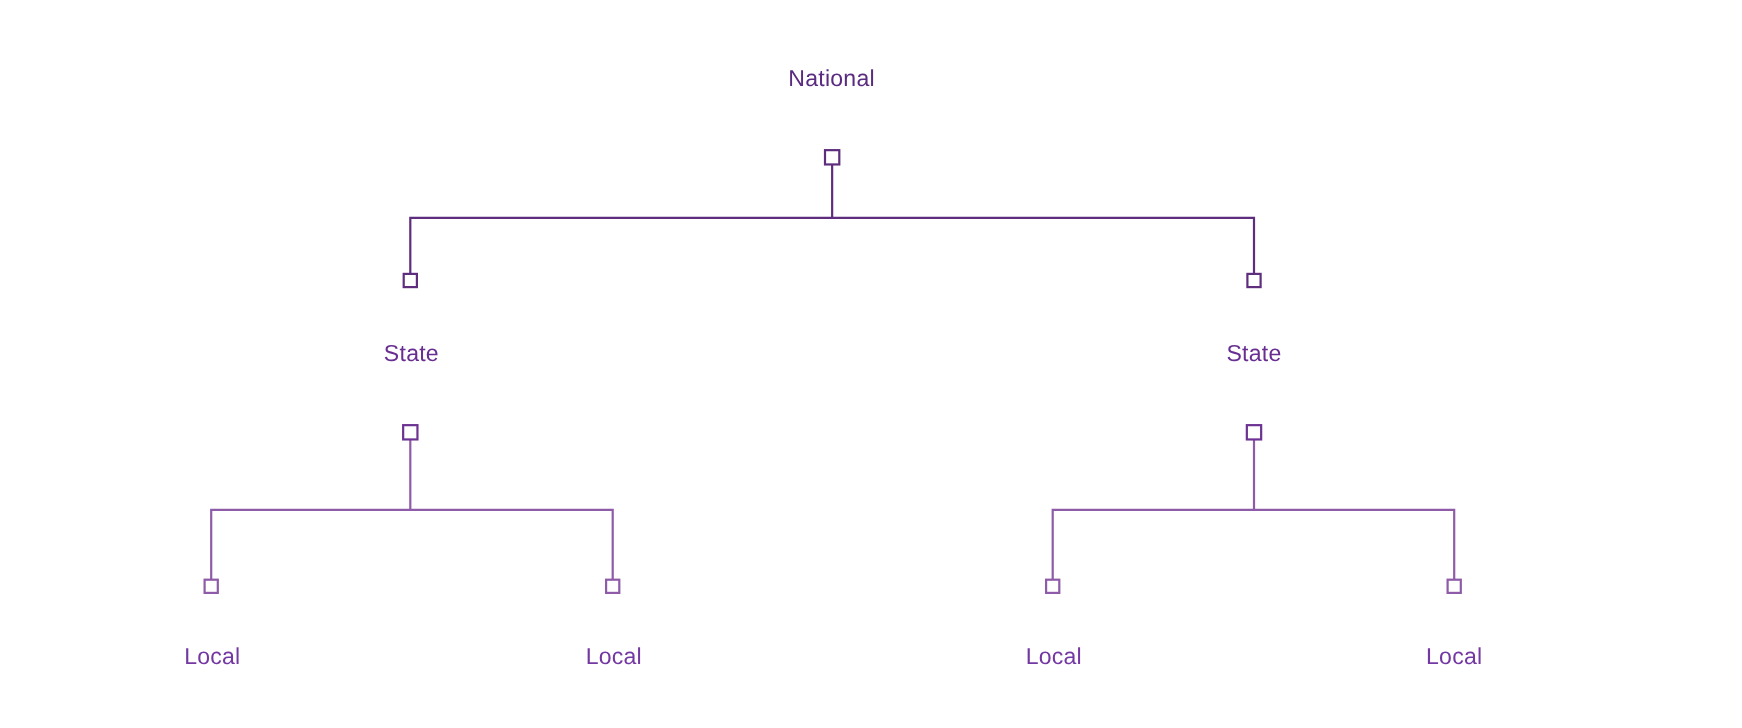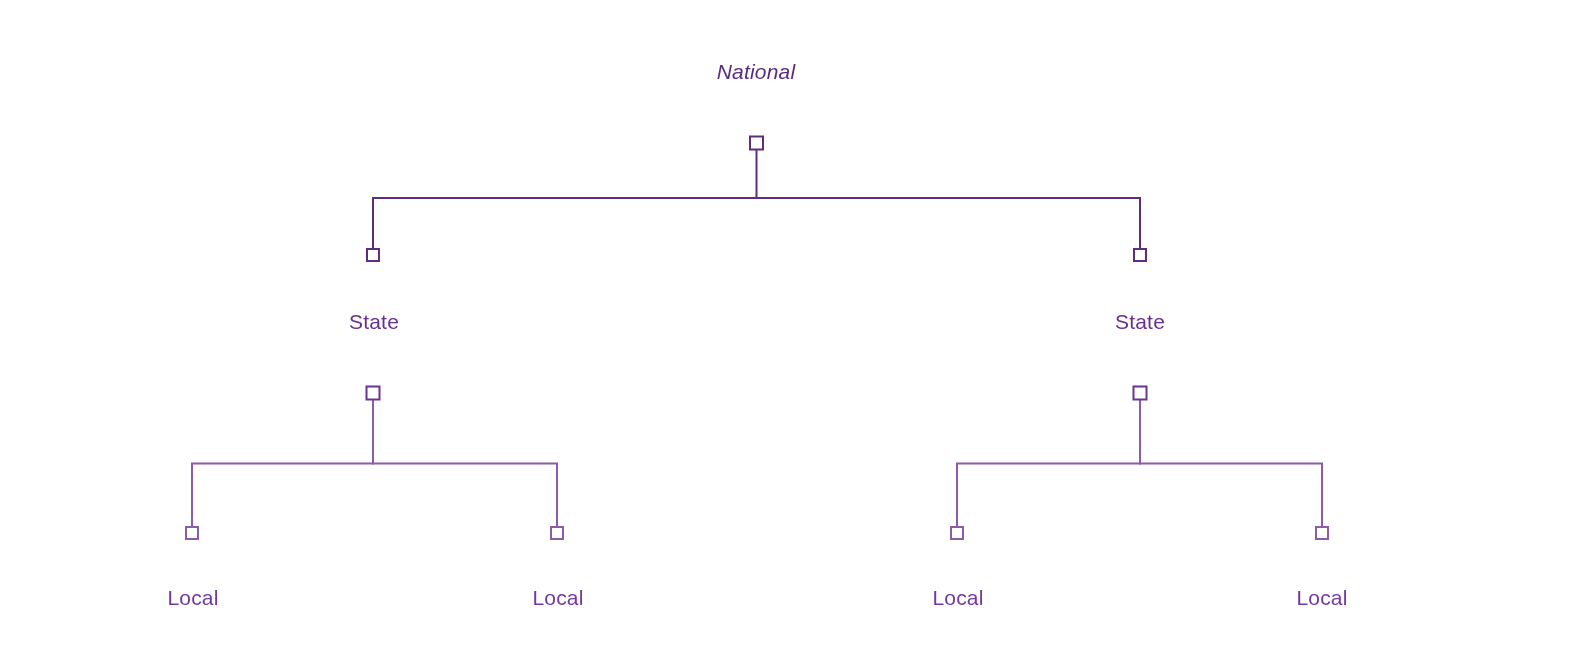--- a/index.html
+++ b/index.html
@@ -34,21 +34,21 @@
   }
   .node-label {
     position: absolute;
     transform: translateX(-50%);
     font-size: 21px;
     font-weight: 500;
     line-height: 26px;
     white-space: nowrap;
     letter-spacing: 0.2px;
   }
-  .lbl-national { left: 756px; top: 59px; font-style: italic; }
+  .lbl-national { left: 756px; top: 59px; }
   .lbl-state-left { left: 374px; top: 309px; }
   .lbl-state-right { left: 1140px; top: 309px; }
   .lbl-local-1 { left: 193px; top: 585px; }
   .lbl-local-2 { left: 558px; top: 585px; }
   .lbl-local-3 { left: 958px; top: 585px; }
   .lbl-local-4 { left: 1322px; top: 585px; }
 </style>
 </head>
 <body>
 

